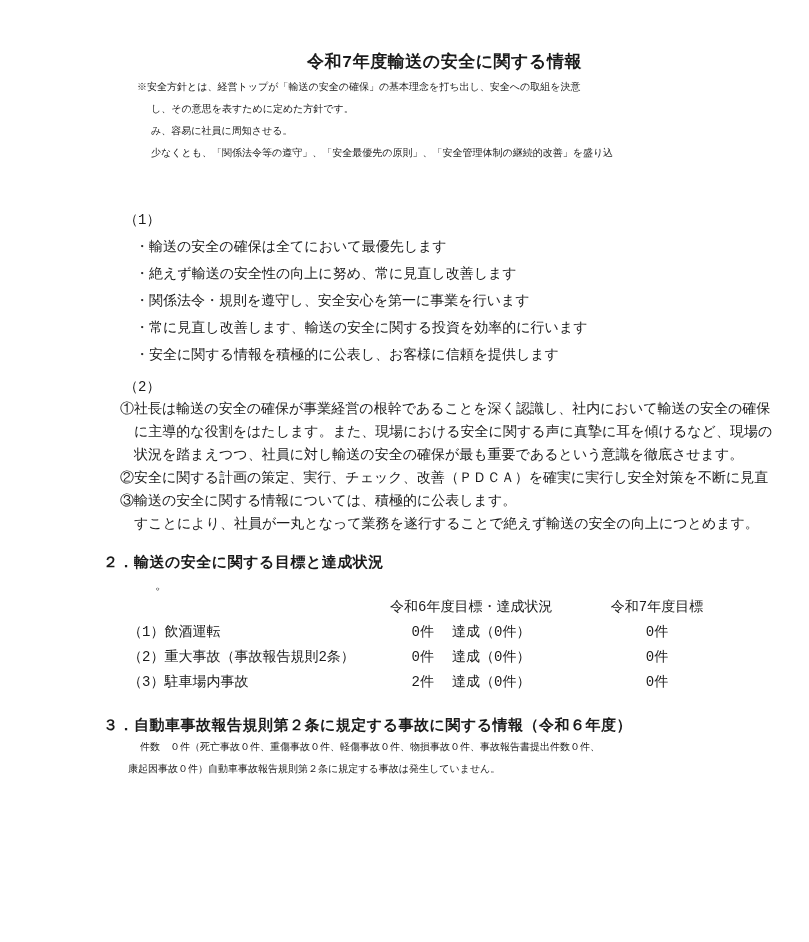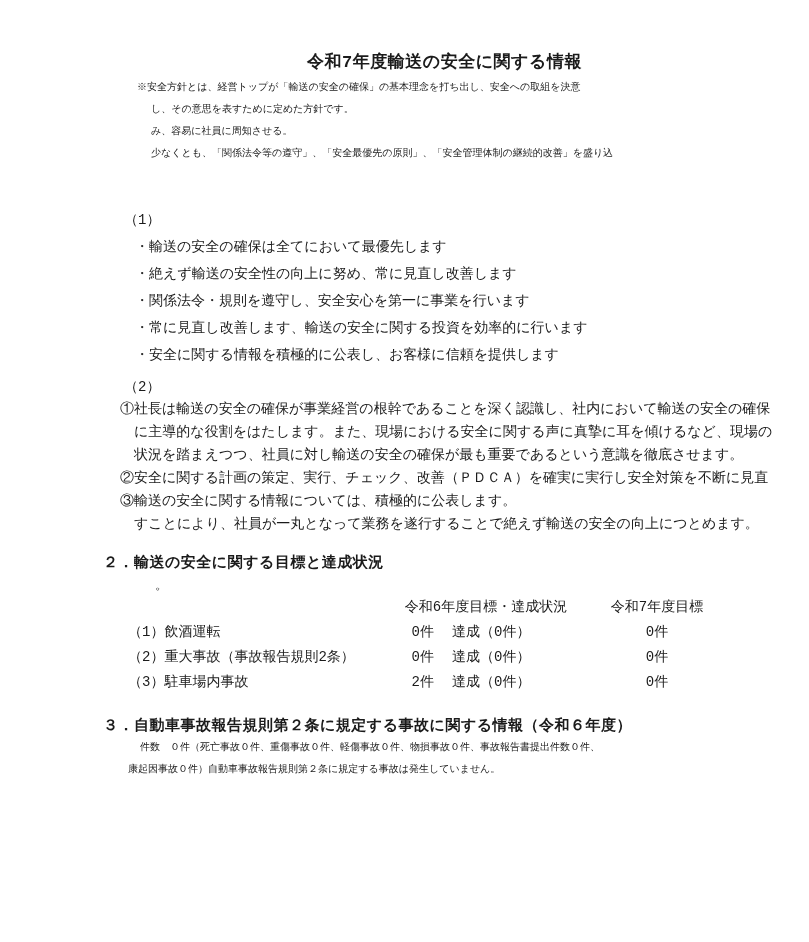--- a/index.html
+++ b/index.html
@@ -45,21 +45,21 @@
     margin:2px 0 0 88px;
     border-collapse:collapse;
     table-layout:fixed;
     font-size:14px;
   }
   .goal-table td{padding:0;height:25px;vertical-align:middle;white-space:nowrap;}
   .col-label{width:262px;text-align:left;}
   .col-cnt{width:44px;text-align:right;}
   .col-sts{width:130px;text-align:left;padding-left:18px !important;}
   .col-tgt{width:150px;text-align:center;}
-  .th-span{text-align:center;}
+  .th-span{text-align:left;}
   .s3body{margin-top:2px;}
   .s3-l1{margin-left:100px;}
   .s3-l2{margin-left:88px;}
 </style>
 </head>
 <body>
 
 <div class="doc">
 
   <h1 class="title">令和7年度輸送の安全に関する情報</h1>

